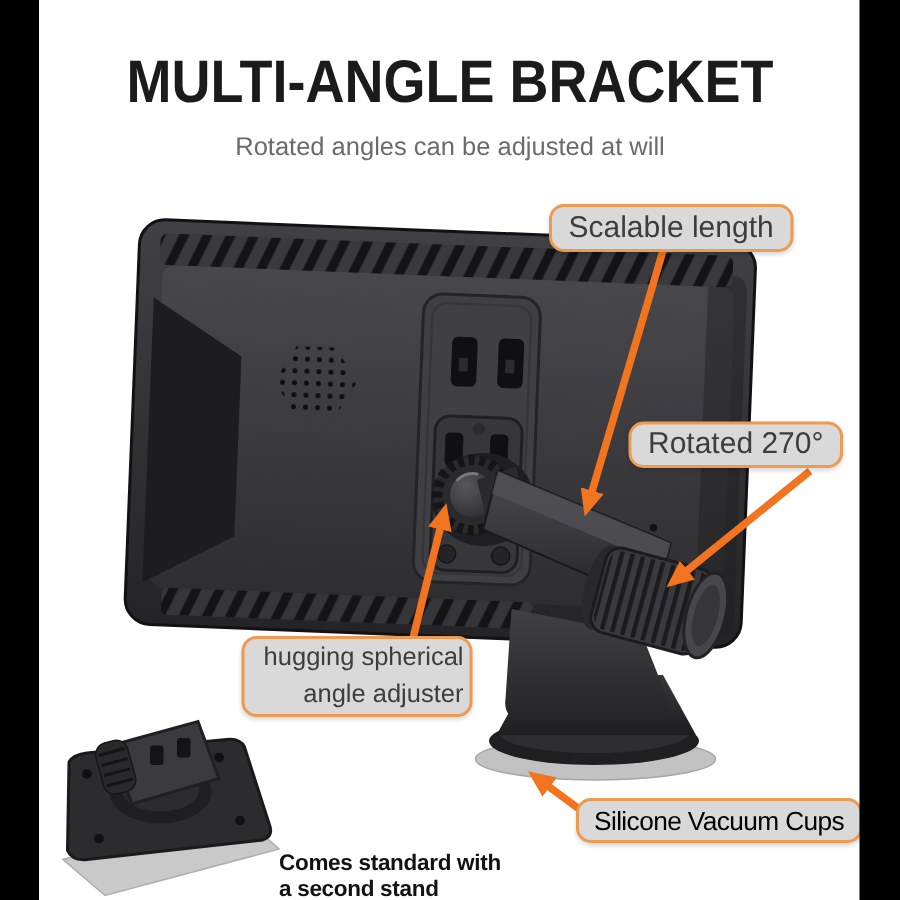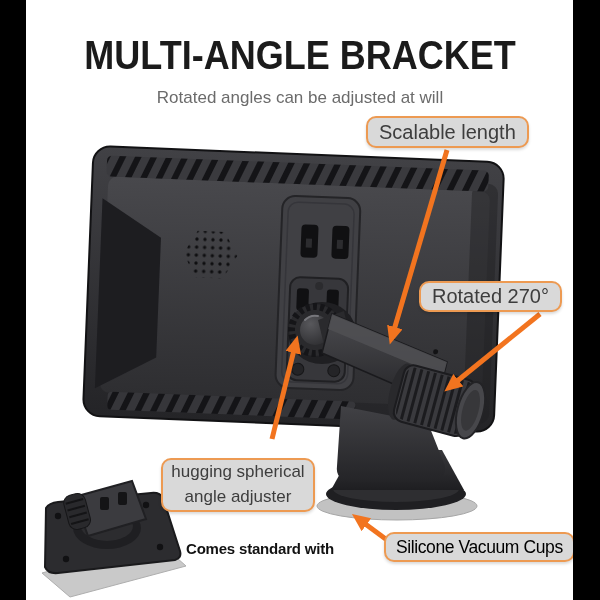--- a/index.html
+++ b/index.html
@@ -13,23 +13,23 @@
            transform:scaleX(0.9);transform-origin:300px 0;z-index:2;white-space:nowrap;}
   .subtitle{position:absolute;left:0;top:88px;width:600px;text-align:center;
             font-size:17px;color:#6b6b6b;z-index:2;}
   .scene{position:absolute;left:0;top:0;width:600px;height:600px;z-index:1;}
   .callout{position:absolute;display:flex;align-items:center;justify-content:center;
            background:#d9d9d9;border:2px solid #ed9a52;border-radius:10px;
            color:#3d3d3d;z-index:3;box-shadow:0 2px 3px rgba(0,0,0,0.15);
            text-align:center;box-sizing:border-box;}
   .callout.scalable{left:366px;top:116px;height:32px;padding:0 11px;font-size:20px;}
   .callout.rotated{left:419px;top:281px;height:31px;padding:0 11px;font-size:20px;}
-  .callout.adjuster{left:161px;top:458px;width:154px;height:54px;font-size:17px;line-height:1.45;padding:1px 4px;}
+  .callout.adjuster{left:161px;top:424px;width:154px;height:54px;font-size:17px;line-height:1.45;padding:1px 4px;text-align:right;}
   .callout.vacuum{left:384px;top:532px;height:30px;padding:0 10px;font-size:17.5px;letter-spacing:-0.4px;}
-  .note{position:absolute;left:186px;top:540px;width:160px;z-index:3;color:#121212;
+  .note{position:absolute;left:186px;top:567px;width:160px;z-index:3;color:#121212;
         font-size:15px;font-weight:700;line-height:1.14;letter-spacing:-0.2px;}
   .arrow-line{stroke:#f2741f;stroke-width:5;}
 </style>
 </head>
 <body>
 
 <div class="stage">
 
   <h1 class="title">MULTI-ANGLE BRACKET</h1>
   <div class="subtitle">Rotated angles can be adjusted at will</div>
@@ -157,32 +157,33 @@
         <line x1="68" y1="522" x2="86" y2="522" stroke="#141416" stroke-width="2"></line>
       </g>
     </g>
 
     <line class="arrow-line" x1="447" y1="150" x2="394" y2="330" marker-end="url(#ah)" stroke="#f2741f"></line>
     <line class="arrow-line" x1="540" y1="314" x2="456" y2="382" marker-end="url(#ah)" stroke="#f2741f"></line>
     <line class="arrow-line" x1="272" y1="439" x2="294" y2="350" marker-end="url(#ah)" stroke="#f2741f"></line>
     <line class="arrow-line" x1="387" y1="540" x2="364" y2="523" marker-end="url(#ah)" stroke="#f2741f"></line>
   </svg>
 
-  <div class="callout scalable" style="border-color: rgb(237, 154, 82); background: rgb(217, 217, 217); color: rgb(61, 61, 61);">
+  <div class="callout scalable" style="border-color: rgb(237, 154, 82); background: rgb(217, 217, 217); color: rgb(61, 61, 61); margin-top: 20px;">
     <span>Scalable length</span>
   </div>
   <div class="callout rotated" style="border-color: rgb(237, 154, 82); background: rgb(217, 217, 217); color: rgb(61, 61, 61);">
     <span>Rotated 270°</span>
   </div>
   <div class="callout adjuster" style="border-color: rgb(237, 154, 82); background: rgb(217, 217, 217); color: rgb(61, 61, 61);">
     <span>hugging spherical angle adjuster</span>
   </div>
   <div class="callout vacuum" style="border-color: rgb(237, 154, 82); background: rgb(217, 217, 217); color: #000000;">
     <span>Silicone Vacuum Cups</span>
   </div>
 
   <div class="note">
     <div>Comes standard with</div>
+    <div>a second stand</div>
   </div>
 
   <div class="frame-bar left"></div>
   <div class="frame-bar right"></div>
 </div>
 
 </body></html>

